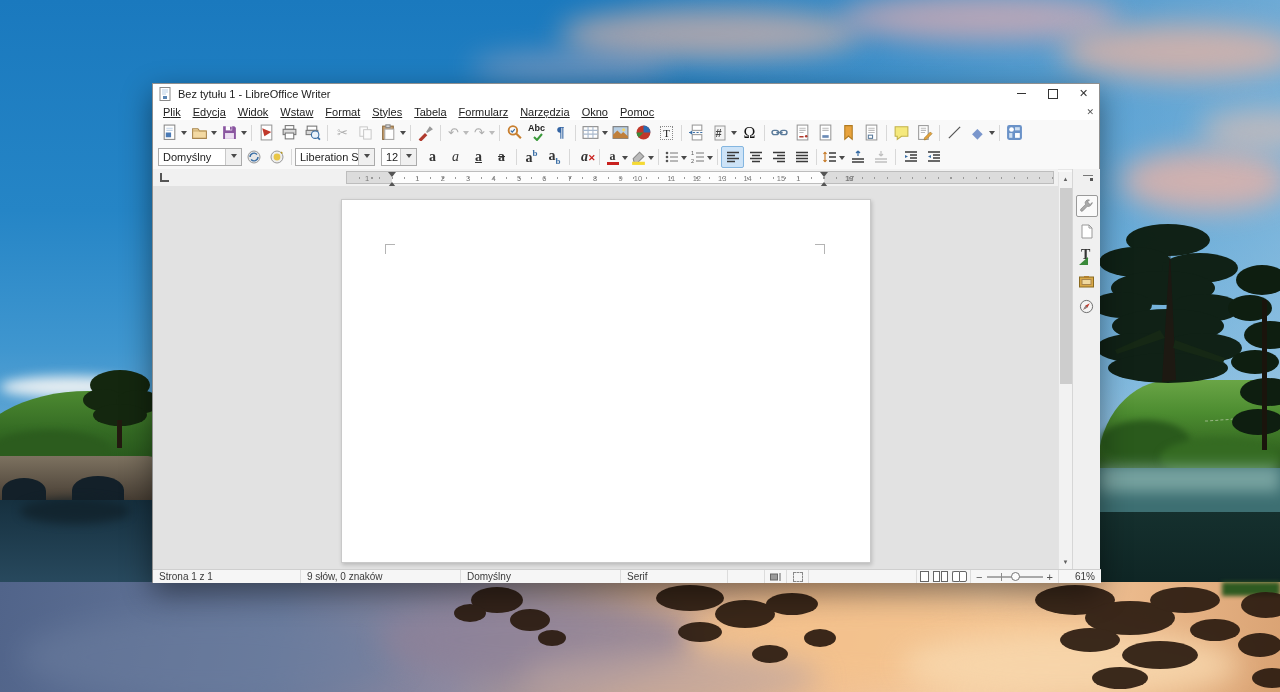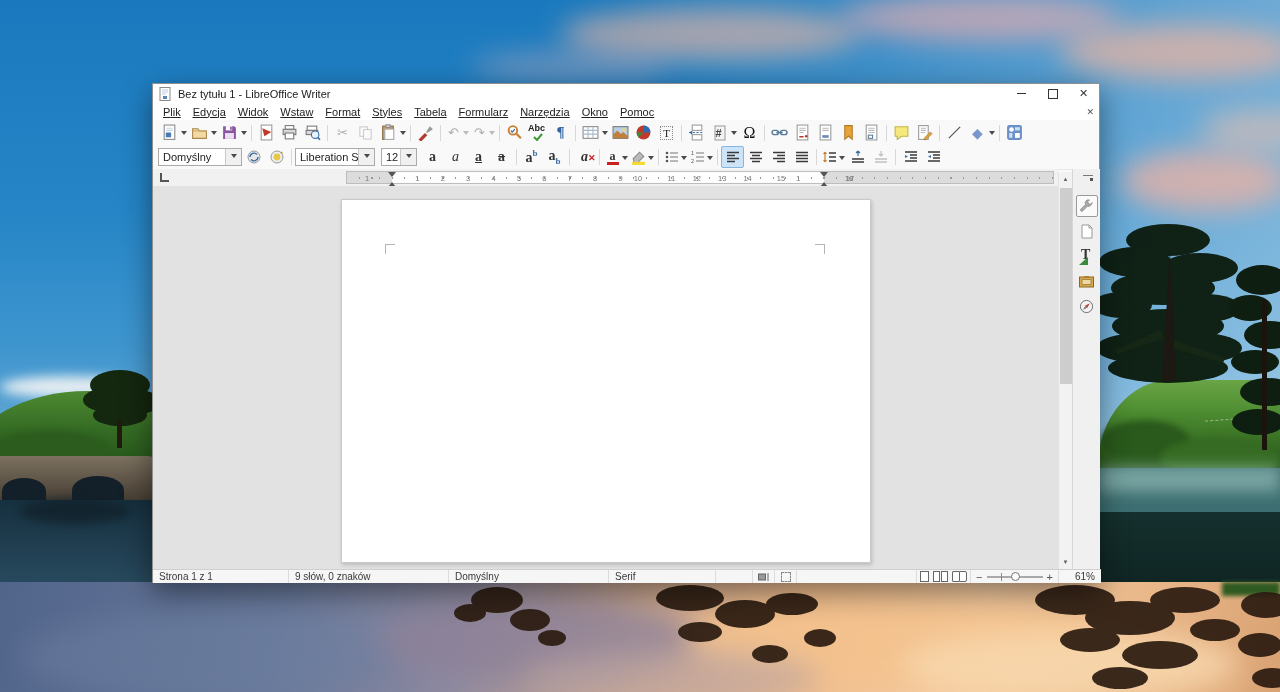--- a/index.html
+++ b/index.html
@@ -699,21 +699,21 @@
     <span class="sbtab">
       <svg width="15" height="15" viewBox="0 0 16 16">
         <circle cx="8" cy="8" r="6.5" fill="#f4f4f4" stroke="#666"></circle>
         <path d="M4.5 11.5L7 7l4.5-2.5L9 9z" fill="#c0392b"></path>
         <path d="M4.5 11.5L9 9 7 7z" fill="#888"></path>
       </svg>
     </span>
   </div>
 
   <div class="statusbar">
-    <div class="st" style="width:136px;">Strona 1 z 1</div>
+    <div class="st" style="width:148px;">Strona 1 z 1</div>
     <div class="st" style="width:160px;">9 słów, 0 znaków</div>
     <div class="st" style="width:160px;">Domyślny</div>
     <div class="st" style="width:107px;">Serif</div>
     <div class="st" style="width:37px;"></div>
     <div class="st icons" style="width:22px;">
       <svg width="11" height="8" viewBox="0 0 11 8">
         <rect x="0.5" y="1" width="7" height="6" fill="#9a9a9a" stroke="#666"></rect>
           <path d="M10 0v8" stroke="#666"></path>
       </svg>
     </div>

